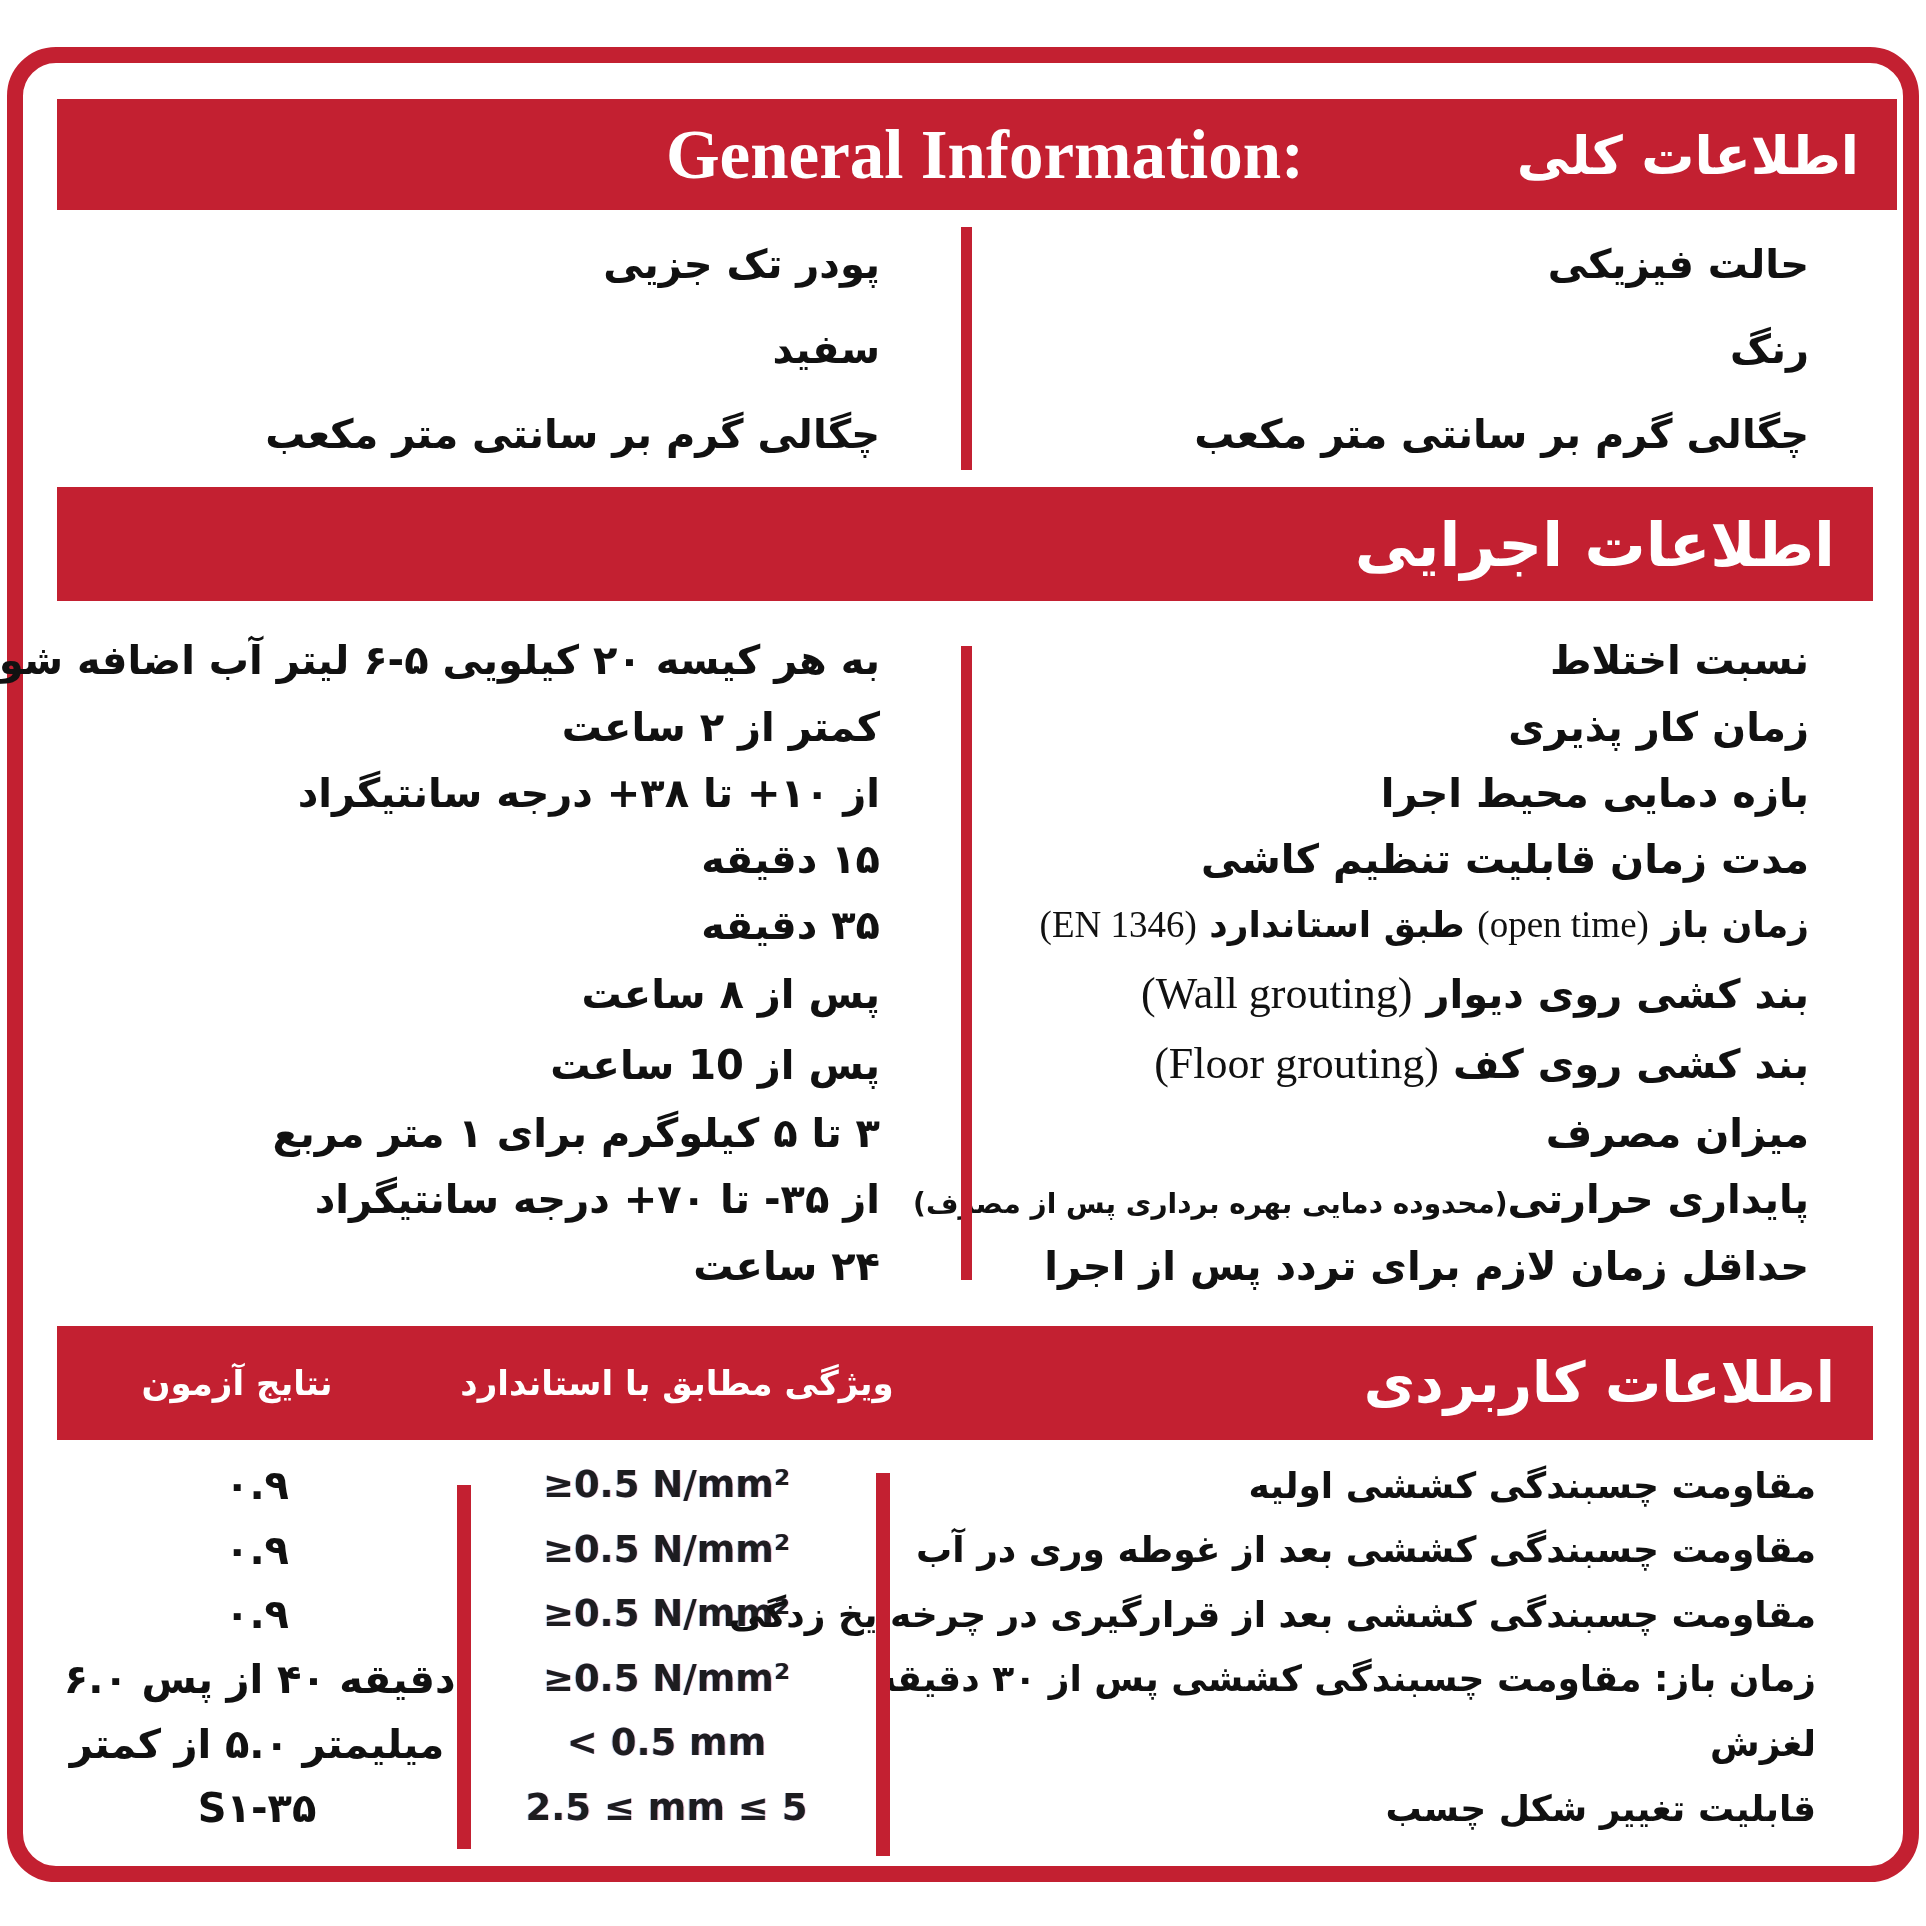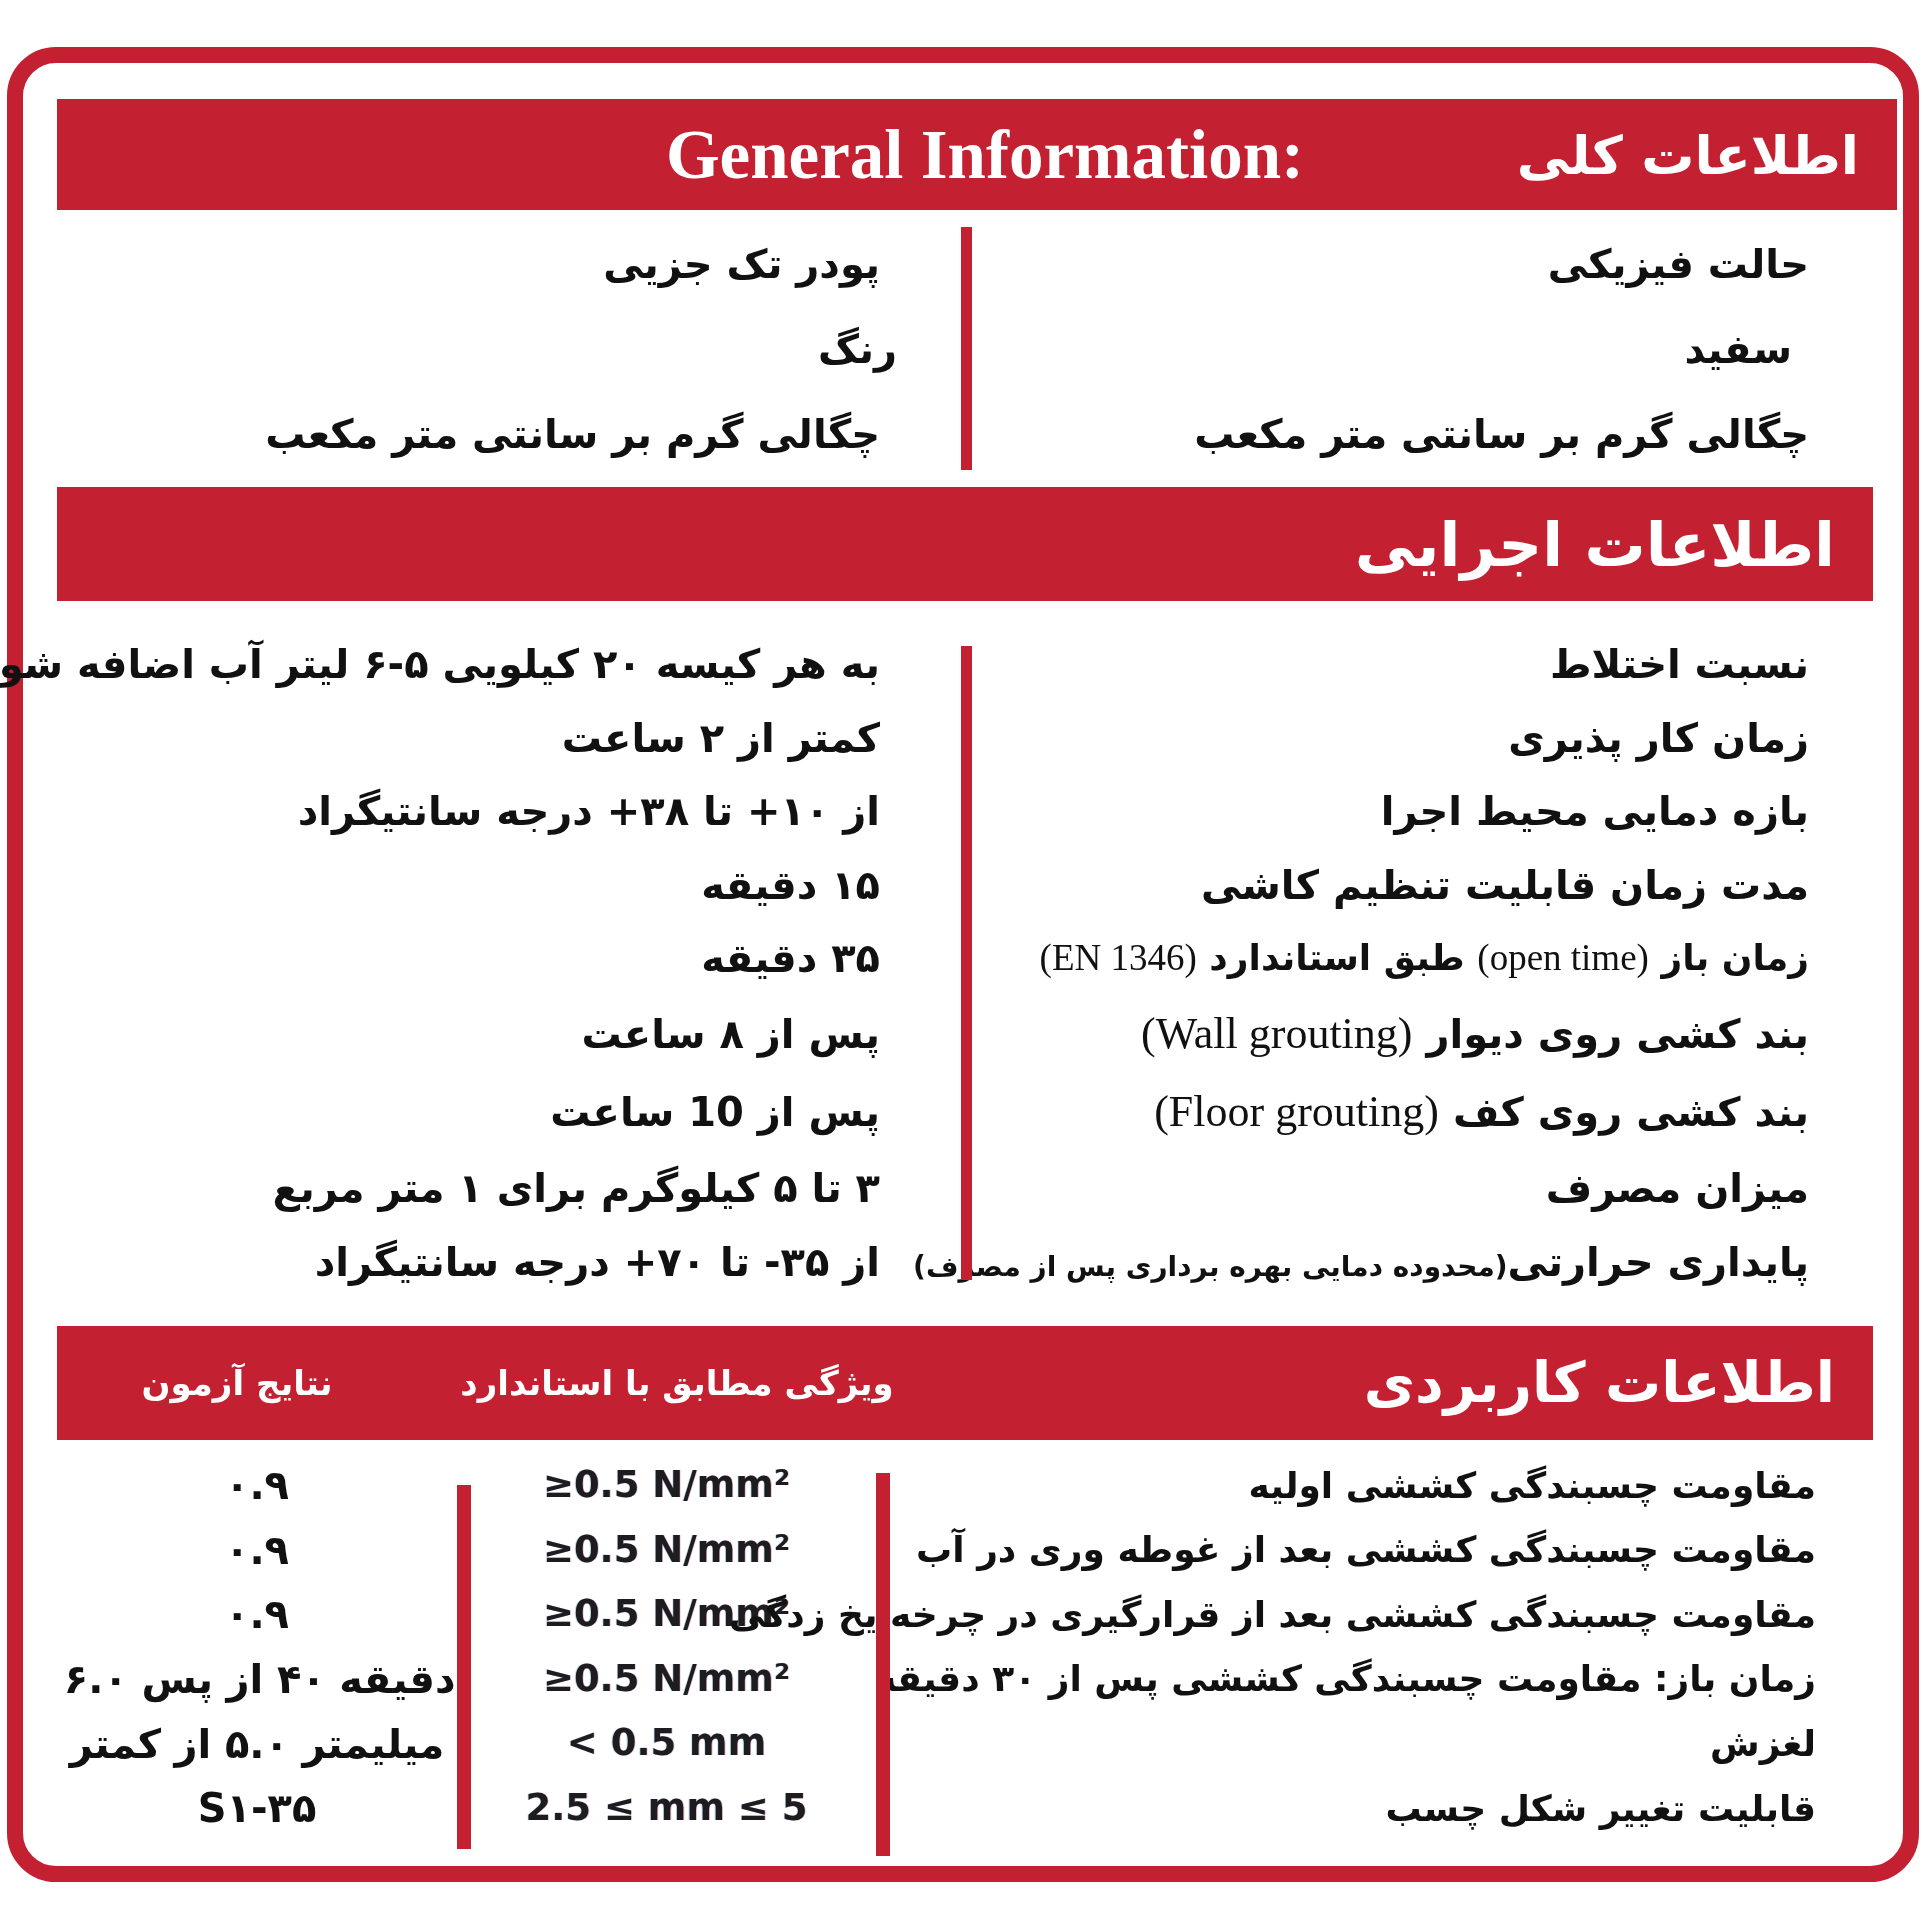--- a/index.html
+++ b/index.html
@@ -79,22 +79,22 @@
   <span class="fa-title" dir="rtl">اطلاعات کلی</span>
 </div>
 
 <section class="sec sec1">
   <div class="vdiv sec1-div"></div>
   <div class="row">
     <div class="cell val" dir="rtl">پودر تک جزیی</div>
     <div class="cell lbl" dir="rtl">حالت فیزیکی</div>
   </div>
   <div class="row">
+    <div class="cell val" dir="rtl">سفید</div>
     <div class="cell lbl" dir="rtl">رنگ</div>
-    <div class="cell val" dir="rtl">سفید</div>
   </div>
   <div class="row">
     <div class="cell val" dir="rtl">چگالی گرم بر سانتی متر مکعب</div>
     <div class="cell lbl" dir="rtl">چگالی گرم بر سانتی متر مکعب</div>
   </div>
 </section>
 
 <div class="bar bar2">
   <span class="fa-title" dir="rtl">اطلاعات اجرایی</span>
 </div>
@@ -144,20 +144,24 @@
   <div class="row">
     <div class="cell val" dir="rtl">۳ تا ۵ کیلوگرم برای ۱ متر مربع</div>
     <div class="cell lbl" dir="rtl">میزان مصرف</div>
   </div>
   <div class="row">
     <div class="cell val" dir="rtl">از ۳۵- تا ۷۰+ درجه سانتیگراد</div>
     <div class="cell lbl" dir="rtl">
       <span>پایداری حرارتی</span><span class="note">(محدوده دمایی بهره برداری پس از مصرف)</span>
     </div>
   </div>
+  <div class="row">
+    <div class="cell val" dir="rtl">۲۴ ساعت</div>
+    <div class="cell lbl" dir="rtl">حداقل زمان لازم برای تردد پس از اجرا</div>
+  </div>
 </section>
 
 <div class="bar bar3">
   <span class="col-head col-head-results" dir="rtl">نتایج آزمون</span>
   <span class="col-head col-head-standard" dir="rtl">ویژگی مطابق با استاندارد</span>
   <span class="fa-title" dir="rtl">اطلاعات کاربردی</span>
 </div>
 
 <section class="sec sec3">
   <div class="vdiv sec3-div1"></div>

